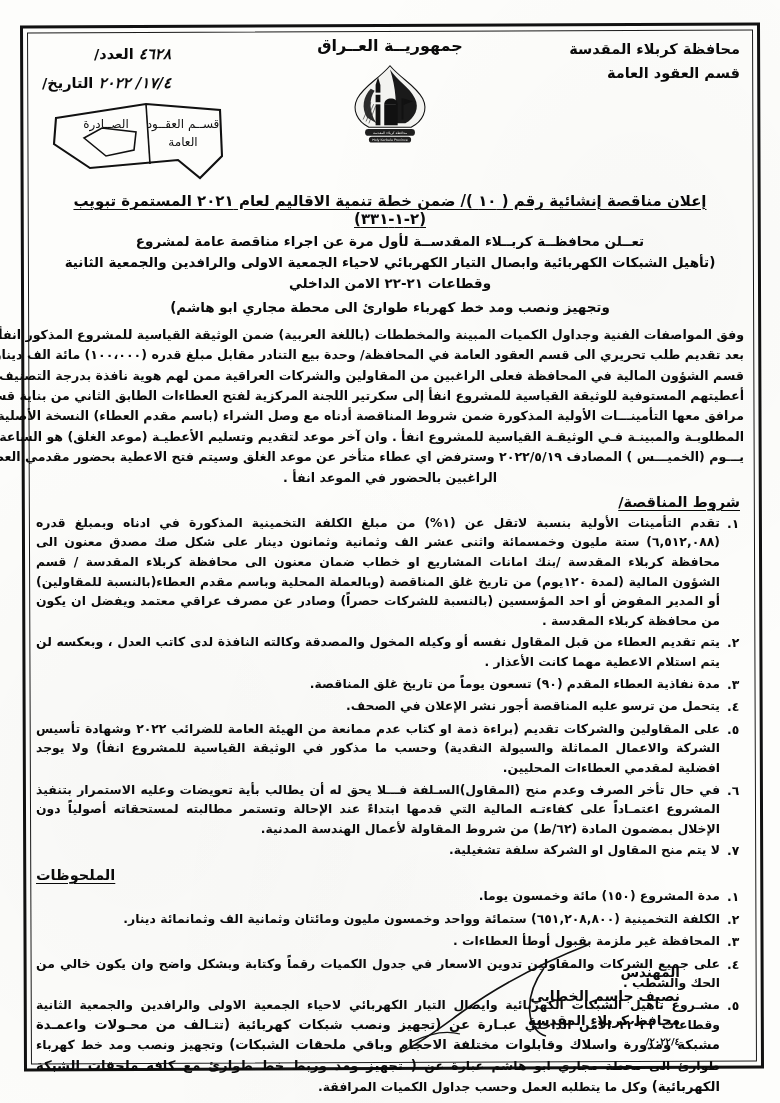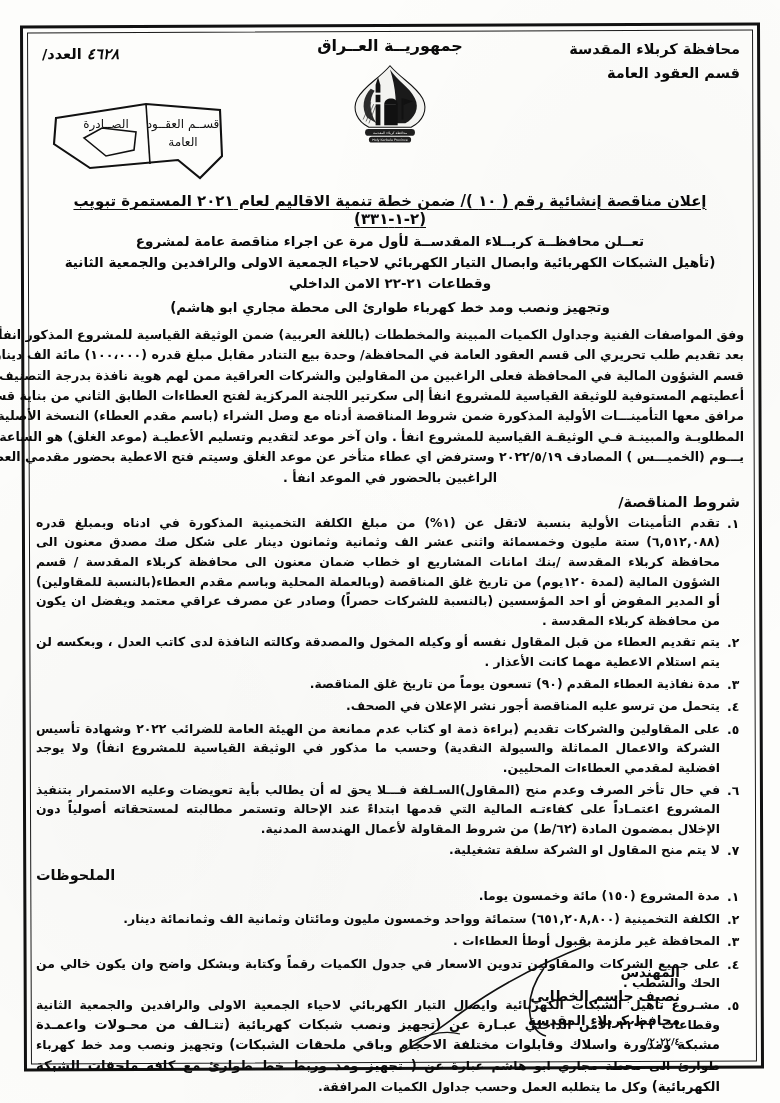--- a/index.html
+++ b/index.html
@@ -139,20 +139,21 @@
     text-align: justify;
     text-align-last: center;
     font-weight: 600;
   }
   .body-para .line { display: block; white-space: nowrap; }
 
   
   .sec-head {
     font-size: 14.5px;
     font-weight: 700;
+    text-decoration: underline;
     text-underline-offset: 3px;
     margin: 6px 0 3px;
   }
   .sec-head.center { text-align: left; }
   .sec-head.start { text-align: right; padding-right: 4px; }
 
   
   ol.arabic-list {
     list-style: none;
     margin: 0;
@@ -253,20 +254,24 @@
           <text x="50" y="77.3" font-size="3.6" fill="#f4f4f2" text-anchor="middle" font-family="DejaVu Sans, sans-serif">محافظة كربلاء المقدسة</text>
           <text x="50" y="84.6" font-size="3.4" fill="#f4f4f2" text-anchor="middle" font-family="DejaVu Sans, sans-serif">Holy Karbala Province</text>
         </svg>
       </div>
 
       <div class="hdr-left">
         <div class="row">
           <span class="hw">٤٦٢٨</span>
           <span>العدد/</span>
         </div>
+        <div class="row">
+          <span class="hw">١٧/٤/ ٢٠٢٢</span>
+          <span>التاريخ/</span>
+        </div>
       </div>
 
       <div class="stamp">
         <svg width="178" height="92" viewBox="0 0 178 92">
           <path d="M6 24 L96 10 L170 16 L172 62 L150 84 L128 66 L40 74 L4 50 Z" fill="none" stroke="#111" stroke-width="2.1"></path>
           <path d="M96 10 L100 70" stroke="#111" stroke-width="1.6" fill="none"></path>
           <path d="M34 44 L52 34 L86 38 L84 56 L56 62 Z" fill="none" stroke="#111" stroke-width="1.6"></path>
           <text x="133" y="34" font-size="12" text-anchor="middle" fill="#111" font-family="DejaVu Sans, sans-serif">قســم العقــود</text>
           <text x="133" y="52" font-size="12" text-anchor="middle" fill="#111" font-family="DejaVu Sans, sans-serif">العامة</text>
           <text x="56" y="34" font-size="12" text-anchor="middle" fill="#111" font-family="DejaVu Sans, sans-serif">الصــادرة</text>

